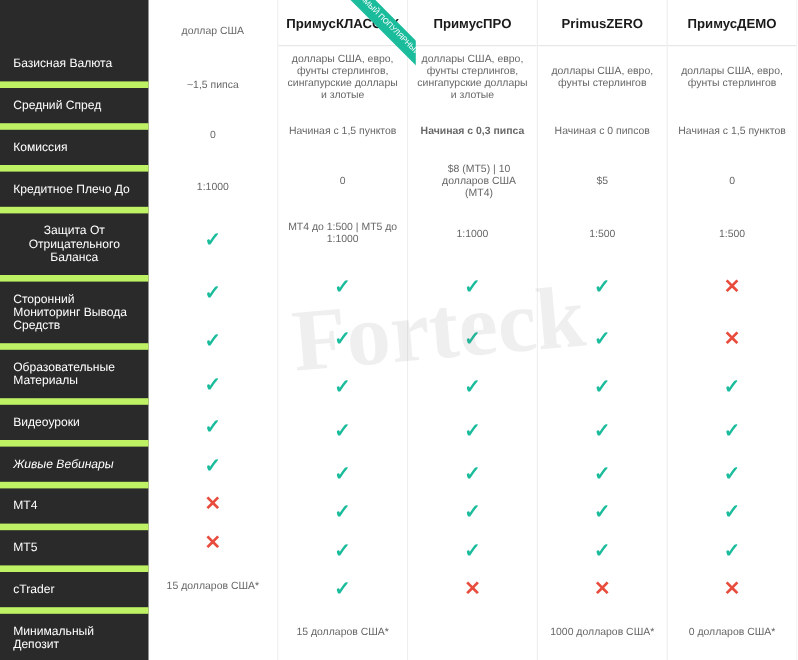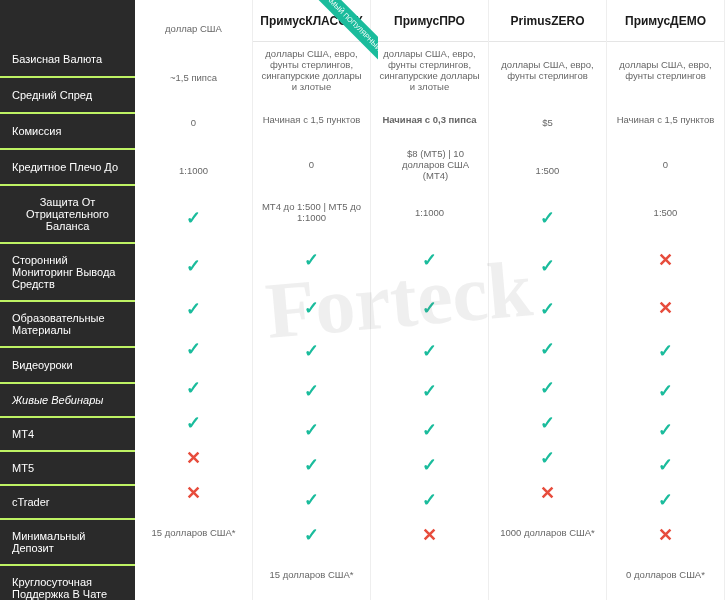--- a/index.html
+++ b/index.html
@@ -1,19 +1,19 @@
 <!DOCTYPE html>
 <html><head>
 <meta charset="utf-8">
 <style>
   * { margin: 0; padding: 0; box-sizing: border-box; }
   body { font-family: Arial, sans-serif; width: 725px; height: 600px; overflow: hidden; position: relative; }
   .wrapper { display: flex; width: 725px; }
   .labels-col { width: 135px; background: #2a2a2a; color: #fff; padding-top: 42px; }
-  .label-row { padding: 10px 12px; font-size: 11px; border-bottom: 2px solid #bef264; display: flex; align-items: center; min-height: 42px; }
+  .label-row { padding: 10px 12px; font-size: 11px; border-bottom: 6px solid #bef264; display: flex; align-items: center; min-height: 42px; }
   .plans { display: flex; width: 590px; position: relative; }
   .plan { width: 118px; border-right: 1px solid #eee; position: relative; }
   .plan-header { height: 42px; display: flex; align-items: center; justify-content: center; font-size: 12px; font-weight: bold; color: #1a1a1a; border-bottom: 1px solid #e5e5e5; }
   .cell { min-height: 42px; display: flex; align-items: center; justify-content: center; text-align: center; font-size: 9.5px; color: #666; padding: 4px 6px; }
   .check { color: #1abc9c; font-size: 18px; font-weight: bold; }
   .cross { color: #e74c3c; font-size: 18px; font-weight: bold; }
   .ribbon { position: absolute; top: 0; right: -8px; width: 70px; height: 70px; overflow: hidden; z-index: 5; pointer-events: none; }
   .ribbon-band { position: absolute; width: 100px; background: #1abc9c; color: #fff; font-size: 7px; text-align: center; padding: 4px 0; transform: rotate(45deg); top: 14px; right: -24px; line-height: 1.1; }
   .watermark { position: absolute; top: 50%; left: 55%; transform: translate(-50%,-50%) rotate(-5deg); font-size: 80px; font-weight: bold; color: rgba(120,120,120,0.12); pointer-events: none; z-index: 10; font-family: Georgia, serif; white-space: nowrap; }
 </style>
@@ -136,20 +136,21 @@
           <span class="check">✓</span>
         </div>
         <div class="cell" style="min-height: 35px;">
           <span class="cross">✕</span>
         </div>
         <div class="cell" style="min-height: 44px;"></div>
       </div>
       <div class="plan">
         <div class="plan-header">PrimusZERO</div>
         <div class="cell" style="min-height: 56px;">доллары США, евро, фунты стерлингов</div>
+        <div class="cell" style="min-height: 42px;">Начиная с 0 пипсов</div>
         <div class="cell" style="min-height: 48px;">$5</div>
         <div class="cell" style="min-height: 48px;">1:500</div>
         <div class="cell" style="min-height: 48px;">
           <span class="check">✓</span>
         </div>
         <div class="cell" style="min-height: 48px;">
           <span class="check">✓</span>
         </div>
         <div class="cell" style="min-height: 38px;">
           <span class="check">✓</span>

